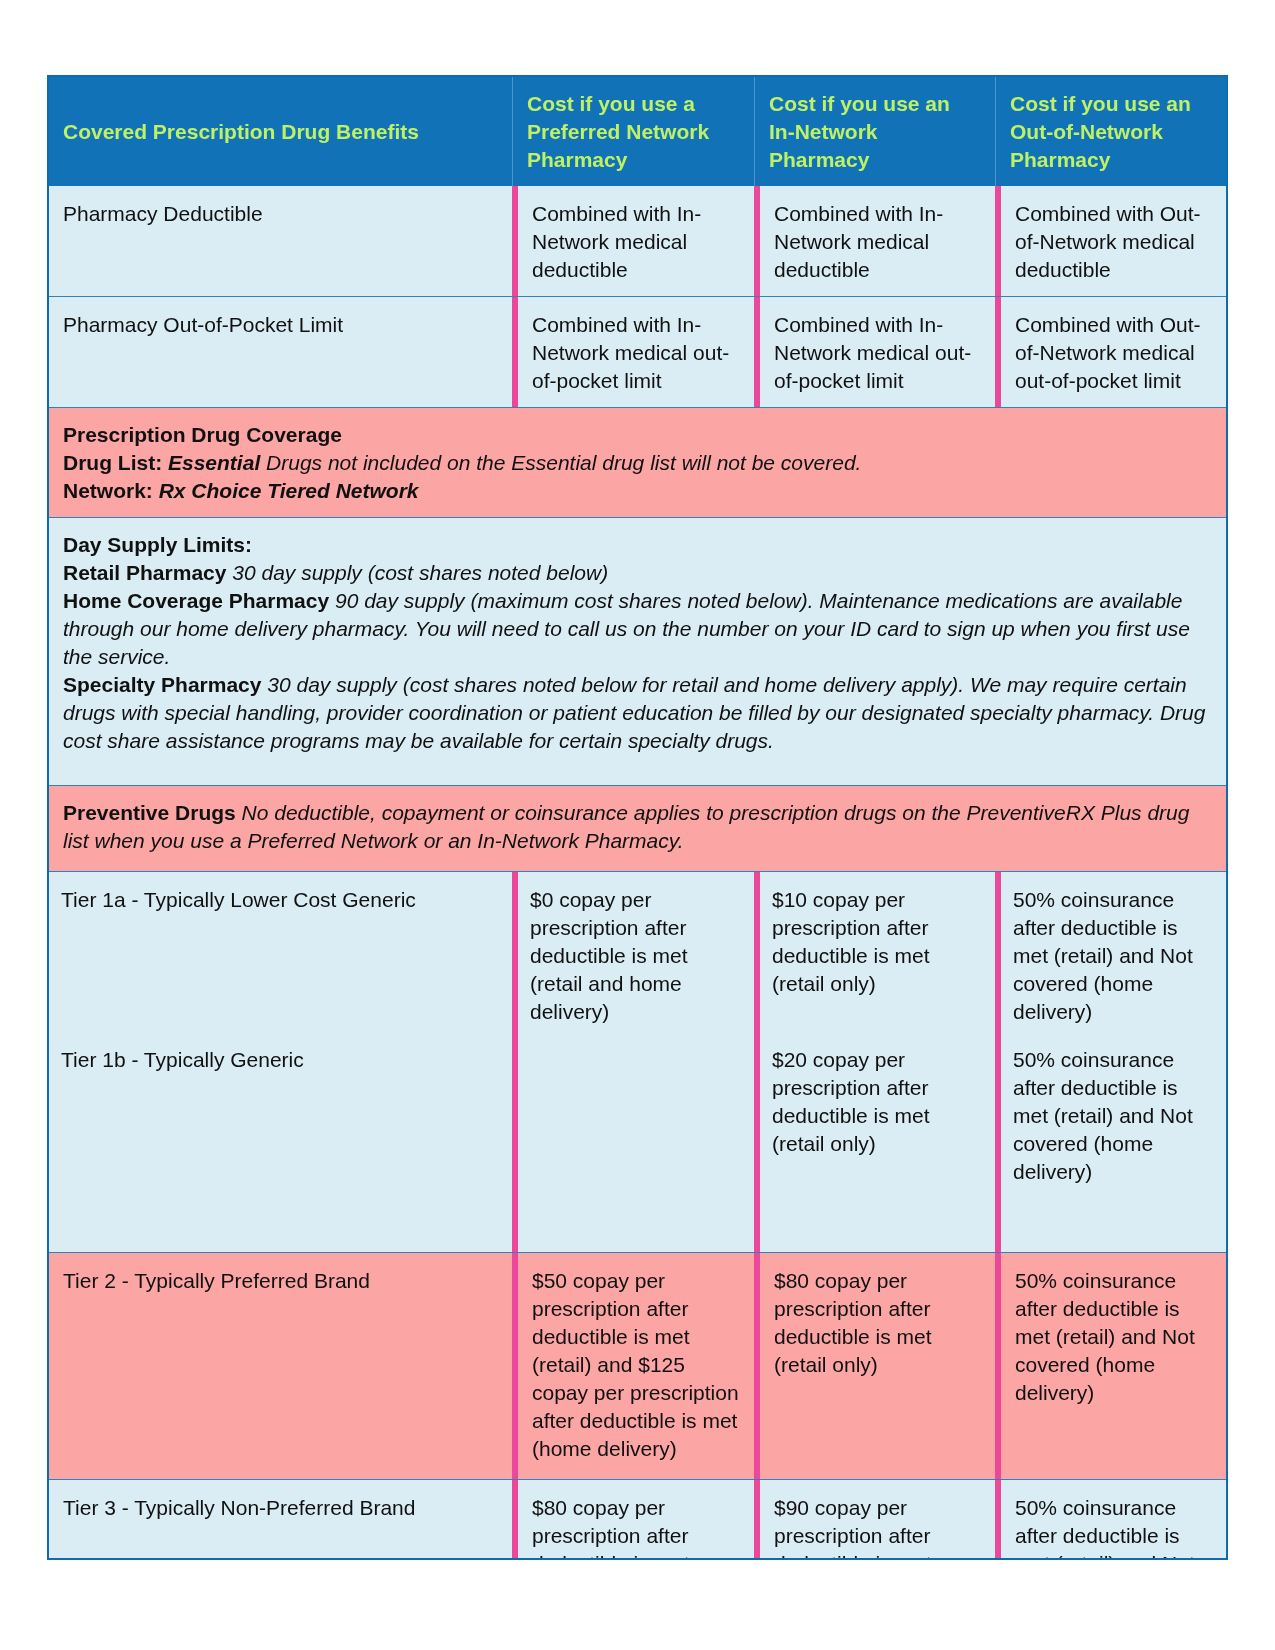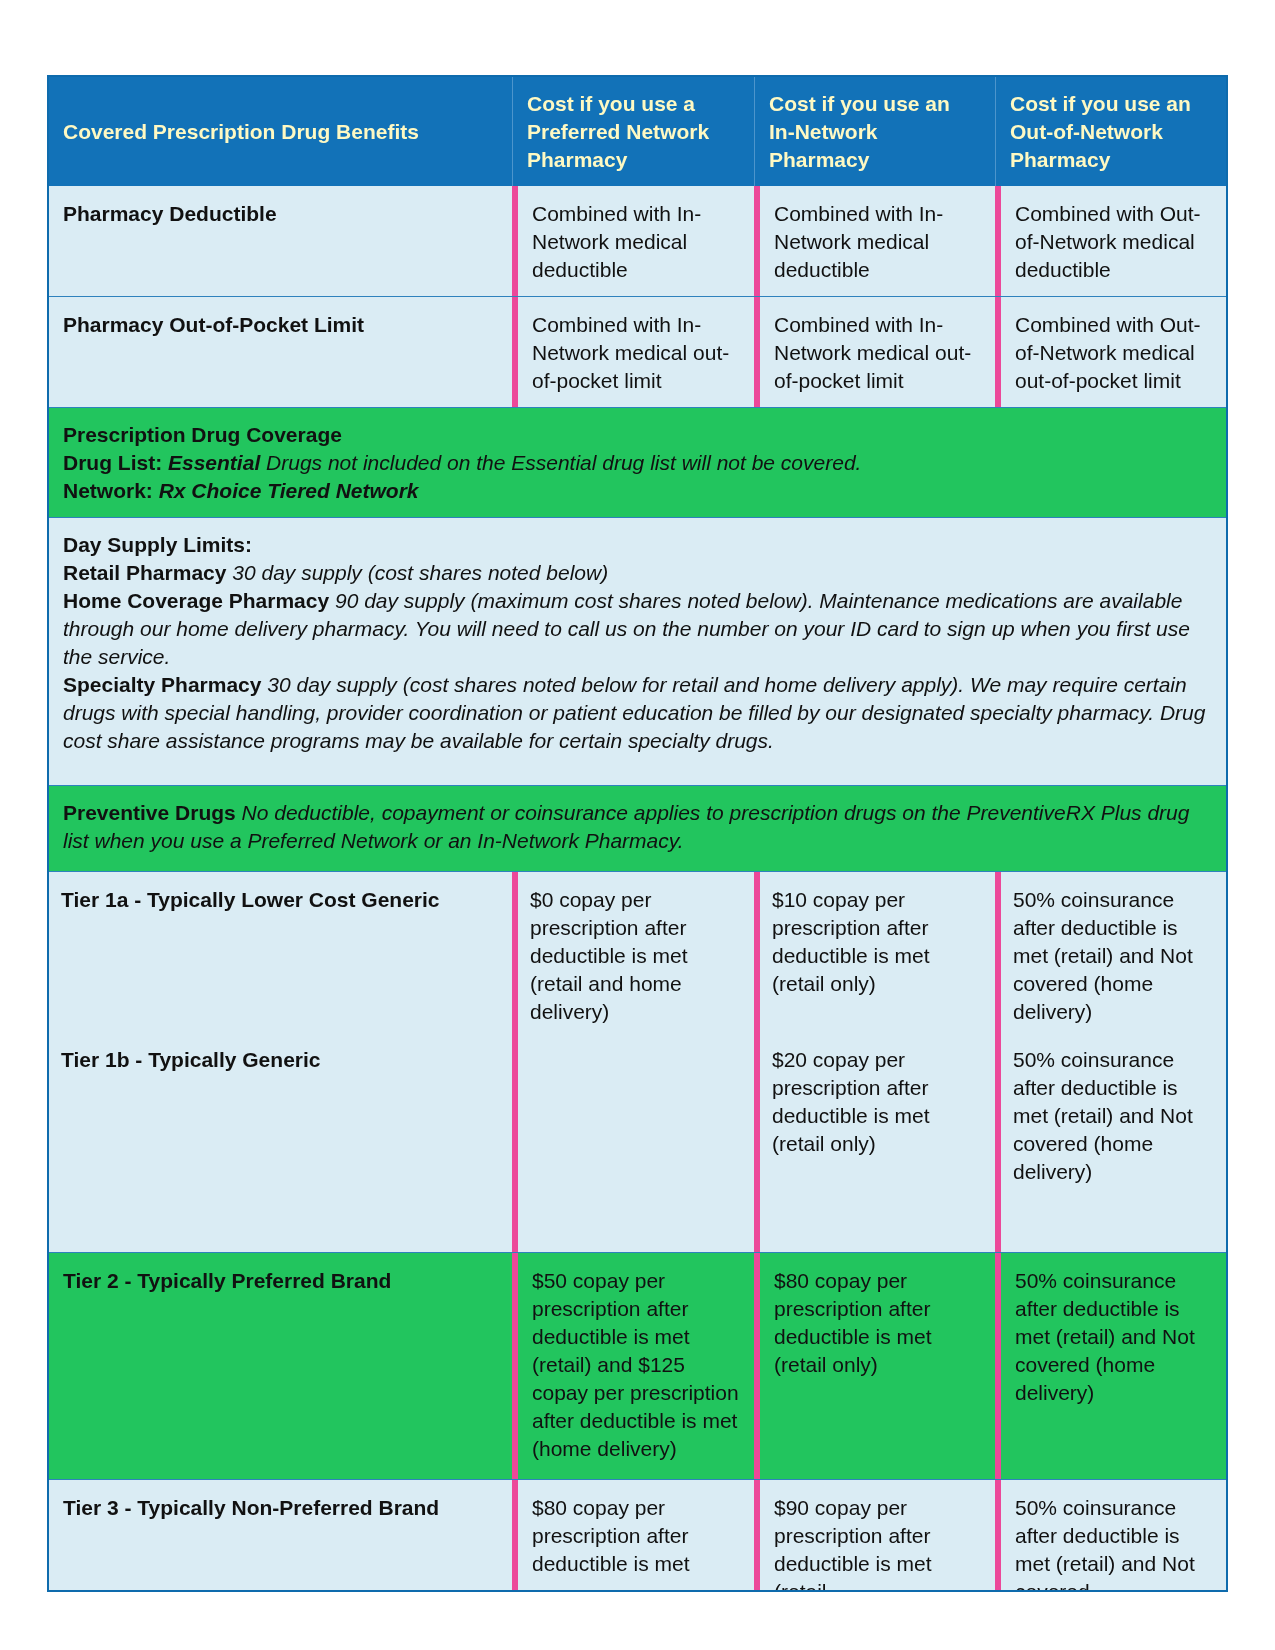--- a/index.html
+++ b/index.html
@@ -26,43 +26,43 @@
 
   .rule-top { border-top: 1px solid #2e82bd; }
 
   
   .thead { background: #1272b8; }
   .thead > .cell {
     border-left: 1px solid #4c95cc;
     display: flex; align-items: center;
     min-height: 109px;
     padding: 10px 14px;
-    color: #fef9c3; font-weight: bold;
+    color: #bef264; font-weight: bold;
     font-size: 21px; line-height: 28px;
   }
   .thead > .cell:first-child { border-left: none; }
 
   
   .cell {
     padding: 14px 12px 12px 14px;
     font-size: 21px; line-height: 28px;
   }
-  .label-cell { font-weight: bold; }
+  .label-cell { font-weight: normal; }
 
   .bg-blue  { background: #daecf4; }
-  .bg-white { background: #22c55e; }
+  .bg-white { background: #fca5a5; }
 
   .h-r1    { min-height: 109px; }
   .h-r2    { min-height: 106px; }
   .h-cov   { min-height: 110px; }
   .h-sup   { min-height: 268px; }
   .h-prev  { min-height: 86px;  }
   .h-tier1 { min-height: 380px; padding-left: 12px; }
   .h-tier2 { min-height: 226px; }
-  .h-tier3 { height: 110px; overflow: hidden; }
+  .h-tier3 { height: 78px; overflow: hidden; }
 
   
   .section { padding: 13px 18px 12px 14px; font-size: 21px; line-height: 28px; }
   .section .b { font-weight: bold; }
   .section .i { font-style: italic; }
 
   
   .stack-top { min-height: 160px; }
 </style>
 </head>

